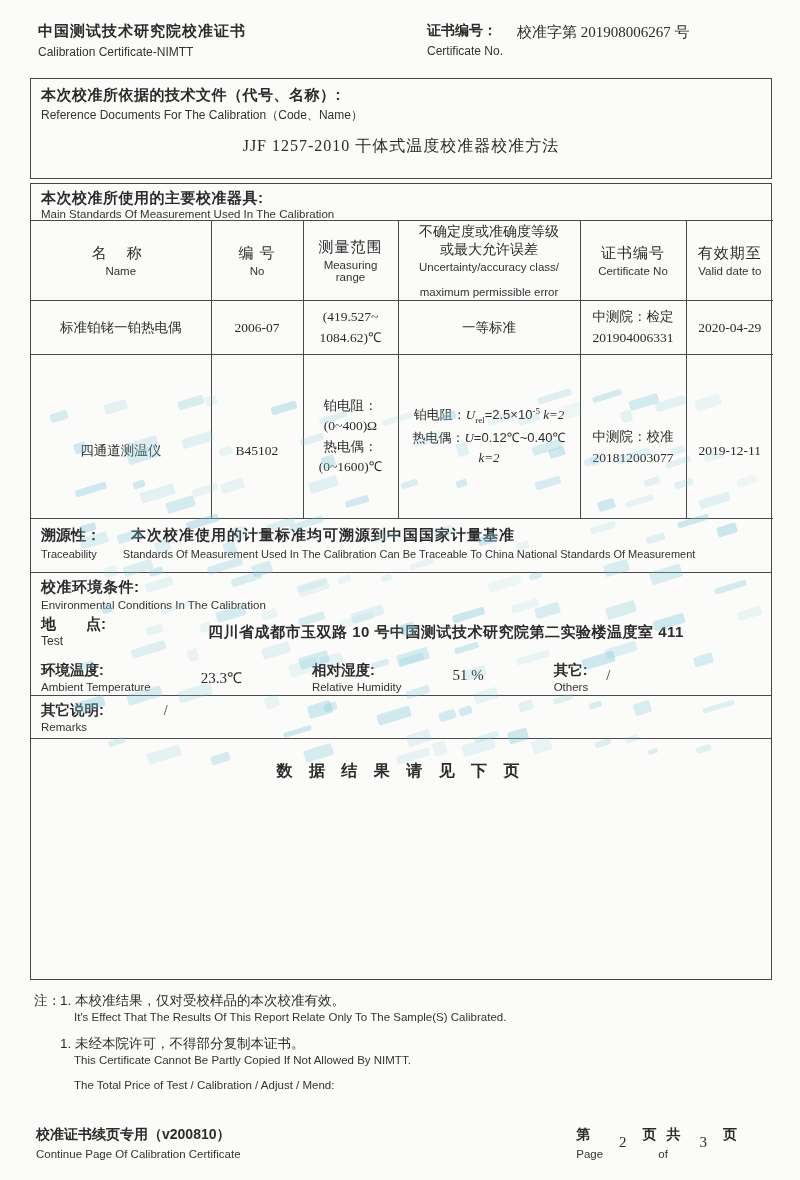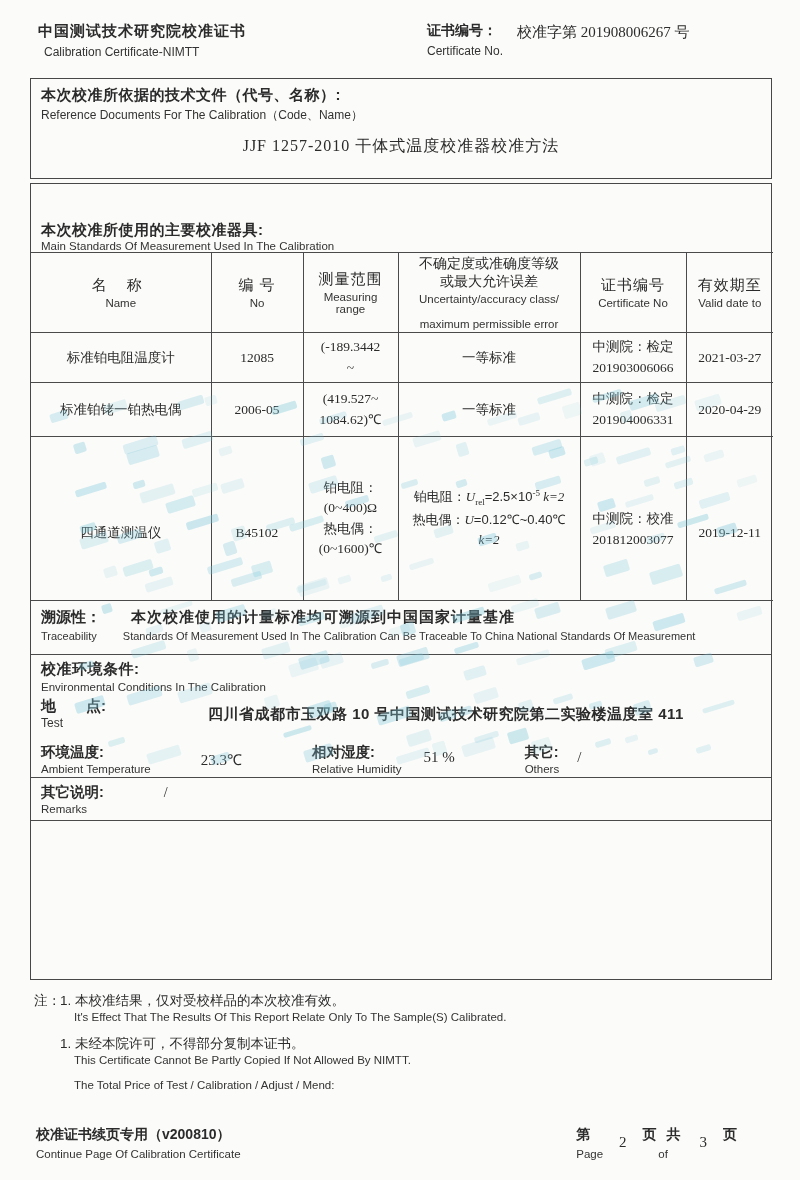--- a/index.html
+++ b/index.html
@@ -10,35 +10,35 @@
     font-family:"Liberation Sans", sans-serif;
     color:#2b2b2b;
     position:relative;
     overflow:hidden;
   }
   .page { position:relative; width:800px; height:1180px; }
 
   
   .header { position:absolute; top:22px; left:38px; right:28px; display:flex; justify-content:space-between; }
   .h-title-cn { font-size:15px; font-weight:bold; letter-spacing:1px; }
-  .h-title-en { font-size:12px; color:#333; margin-top:4px;margin-left:6px; }
+  .h-title-en { font-size:12px; color:#333; margin-top:4px; }
   .h-right { display:flex; gap:14px; width:345px; }
   .h-certlabel-cn { font-size:14px; font-weight:bold; }
   .h-certlabel-en { font-size:12px; color:#333; margin-top:4px; }
   .h-certvalue { font-family:"Liberation Serif", serif; font-size:15px; padding-top:1px; }
 
   
   .box { position:absolute; left:30px; width:742px; border:1.5px solid #474747; background:transparent; }
   .box1 { top:78px; height:101px; padding:7px 10px; }
   .sec-label-cn { font-size:15px; font-weight:bold; letter-spacing:0.5px; }
   .sec-label-en { font-size:12px; color:#333; margin-top:2px; }
   .ref-value { text-align:center; font-family:"Liberation Serif", serif; font-size:16px; margin-top:12px; letter-spacing:1px; }
 
   .box2 { top:183px; height:797px; }
-  .std-head { height:36px; padding:5px 10px 0 10px;margin-top:32px; }
+  .std-head { height:36px; padding:5px 10px 0 10px; }
   .std-head .sec-label-en { margin-top:0px; font-size:11.5px; }
 
   
   table.std { width:100%; border-collapse:collapse; table-layout:fixed; }
   table.std th, table.std td {
     border:1px solid #4a4a4a; border-bottom-color:#4a4a4a;
     text-align:center; vertical-align:middle;
     font-weight:normal; padding:2px 3px;
   }
   table.std tr > *:first-child { border-left:none; }
@@ -167,37 +167,23 @@
             <div class="th-cn">证书编号</div>
             <div class="th-en">Certificate No</div>
           </th>
           <th class="col6">
             <div class="th-cn">有效期至</div>
             <div class="th-en">Valid date to</div>
           </th>
         </tr>
       </thead>
       <tbody>
-        <tr class="row1">
-          <td class="cell-cn">标准铂电阻温度计</td>
-          <td class="cell-serif">12085</td>
-          <td class="cell-serif">
-            <div class="cell-line">(-189.3442</div>
-            <div class="cell-line">~</div>
-          </td>
-          <td class="cell-cn">一等标准</td>
-          <td>
-            <div class="cell-cn cell-line">中测院：检定</div>
-            <div class="cell-serif cell-line">201903006066</div>
-          </td>
-          <td class="cell-serif">2021-03-27</td>
-        </tr>
         <tr class="row2">
           <td class="cell-cn">标准铂铑一铂热电偶</td>
-          <td class="cell-serif">2006-05</td>
+          <td class="cell-serif">2006-07</td>
           <td class="cell-serif">
             <div class="cell-line">(419.527~</div>
             <div class="cell-line">1084.62)℃</div>
           </td>
           <td class="cell-cn">一等标准</td>
           <td>
             <div class="cell-cn cell-line">中测院：检定</div>
             <div class="cell-serif cell-line">201904006331</div>
           </td>
           <td class="cell-serif">2020-04-29</td>
@@ -255,39 +241,40 @@
           <div class="cn">环境温度:</div>
           <div class="en">Ambient Temperature</div>
         </div>
         <div class="val" style="margin-left:50px">23.3℃</div>
       </div>
       <div class="grp" style="margin-left:70px">
         <div class="lbl2">
           <div class="cn">相对湿度:</div>
           <div class="en">Relative Humidity</div>
         </div>
-        <div class="val" style="margin-left:22px">51 %</div>
+        <div class="val" style="margin-left:51px">51 %</div>
       </div>
       <div class="grp" style="margin-left:70px">
         <div class="lbl2">
           <div class="cn">其它:</div>
           <div class="en">Others</div>
         </div>
         <div class="val" style="margin-left:18px">/</div>
       </div>
     </div>
 
     <div class="sect remarks">
       <div class="lbl2">
         <div class="cn">其它说明:</div>
         <div class="en">Remarks</div>
       </div>
       <div class="val">/</div>
     </div>
 
+    <div class="res-body">数 据 结 果 请 见 下 页</div>
 
   </div>
 
   <div class="notes">
     <div class="note-row">
       <div class="note-prefix">注：</div>
       <div class="note-item">
         <div class="cn">1. 本校准结果，仅对受校样品的本次校准有效。</div>
         <div class="en">It's Effect That The Results Of This Report Relate Only To The Sample(S) Calibrated.</div>
       </div>

